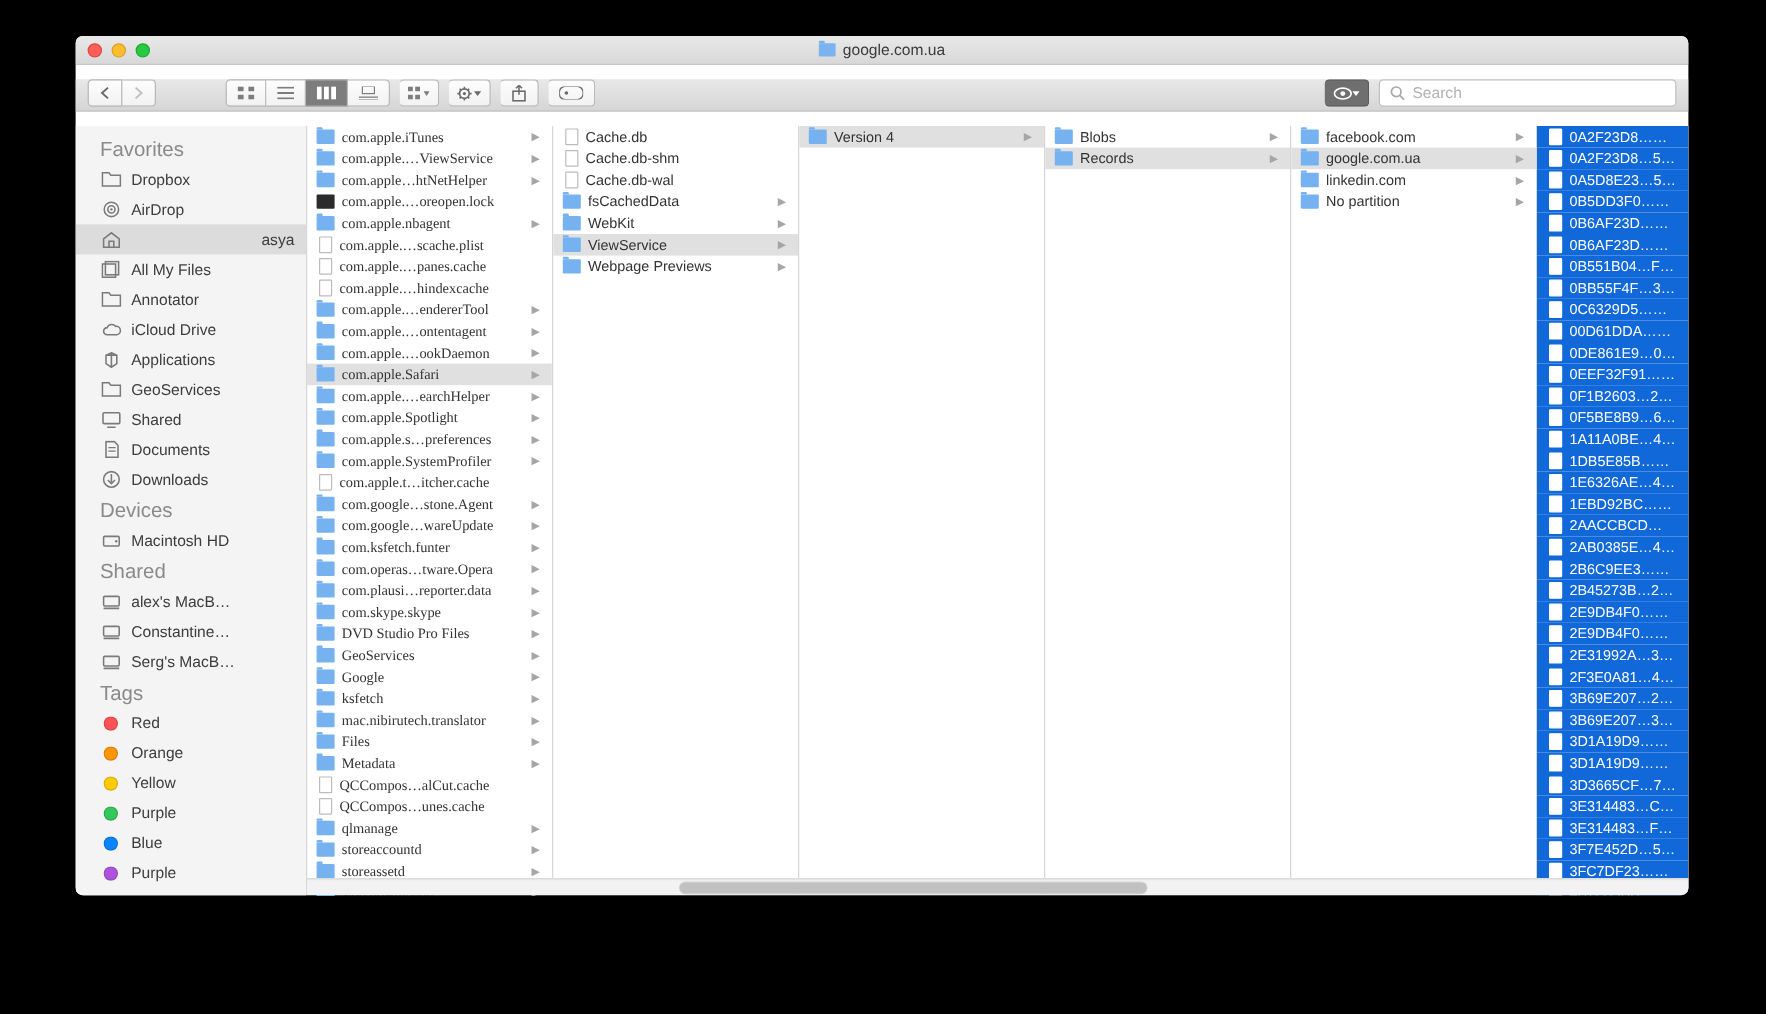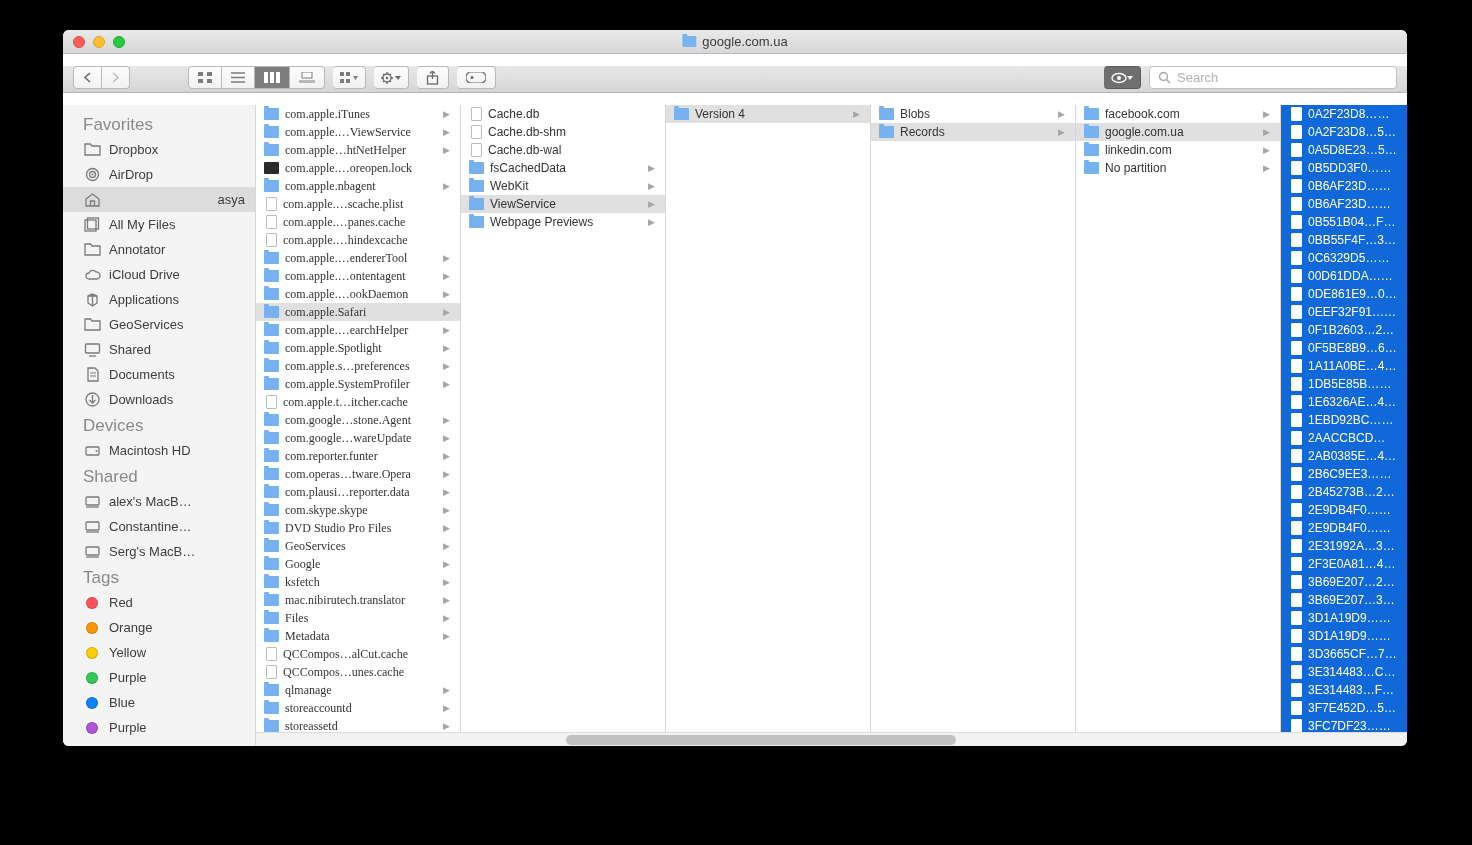--- a/index.html
+++ b/index.html
@@ -546,21 +546,21 @@
               <span class="name">com.google…stone.Agent</span>
               <span class="arrow">▶</span>
             </div>
             <div class="row">
               <span class="fi folder"></span>
               <span class="name">com.google…wareUpdate</span>
               <span class="arrow">▶</span>
             </div>
             <div class="row">
               <span class="fi folder"></span>
-              <span class="name">com.reporter.funter</span>
+              <span class="name">com.ksfetch.funter</span>
               <span class="arrow">▶</span>
             </div>
             <div class="row">
               <span class="fi folder"></span>
               <span class="name">com.operas…tware.Opera</span>
               <span class="arrow">▶</span>
             </div>
             <div class="row">
               <span class="fi folder"></span>
               <span class="name">com.plausi…reporter.data</span>

